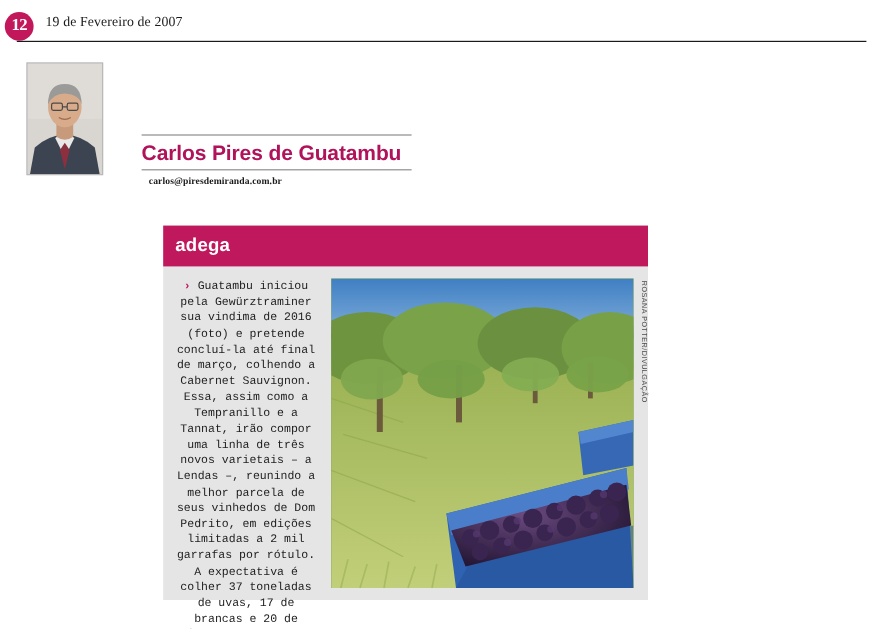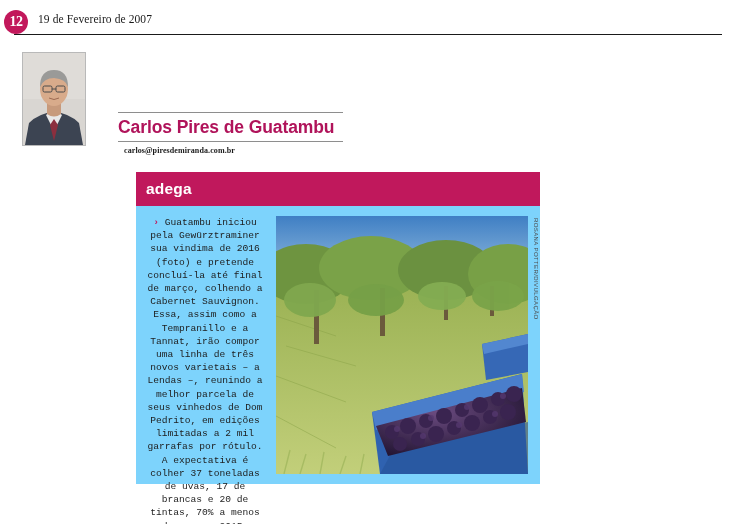--- a/index.html
+++ b/index.html
@@ -134,24 +134,24 @@
     font-weight: bold;
     color: #1a1a1a;
     letter-spacing: 0.1px;
     margin-left: 18px;
   }
 
   
   .article {
     position: absolute;
     left: 136px;
-    top: 172px;
+    top: 188px;
     width: 404px;
     height: 312px;
-    background: #7dd3fc;
+    background: #e5e5e5;
   }
   .article-header {
     position: absolute;
     left: 0;
     top: 0;
     width: 404px;
     height: 34px;
     background: #c0185c;
   }
   .article-kicker {

